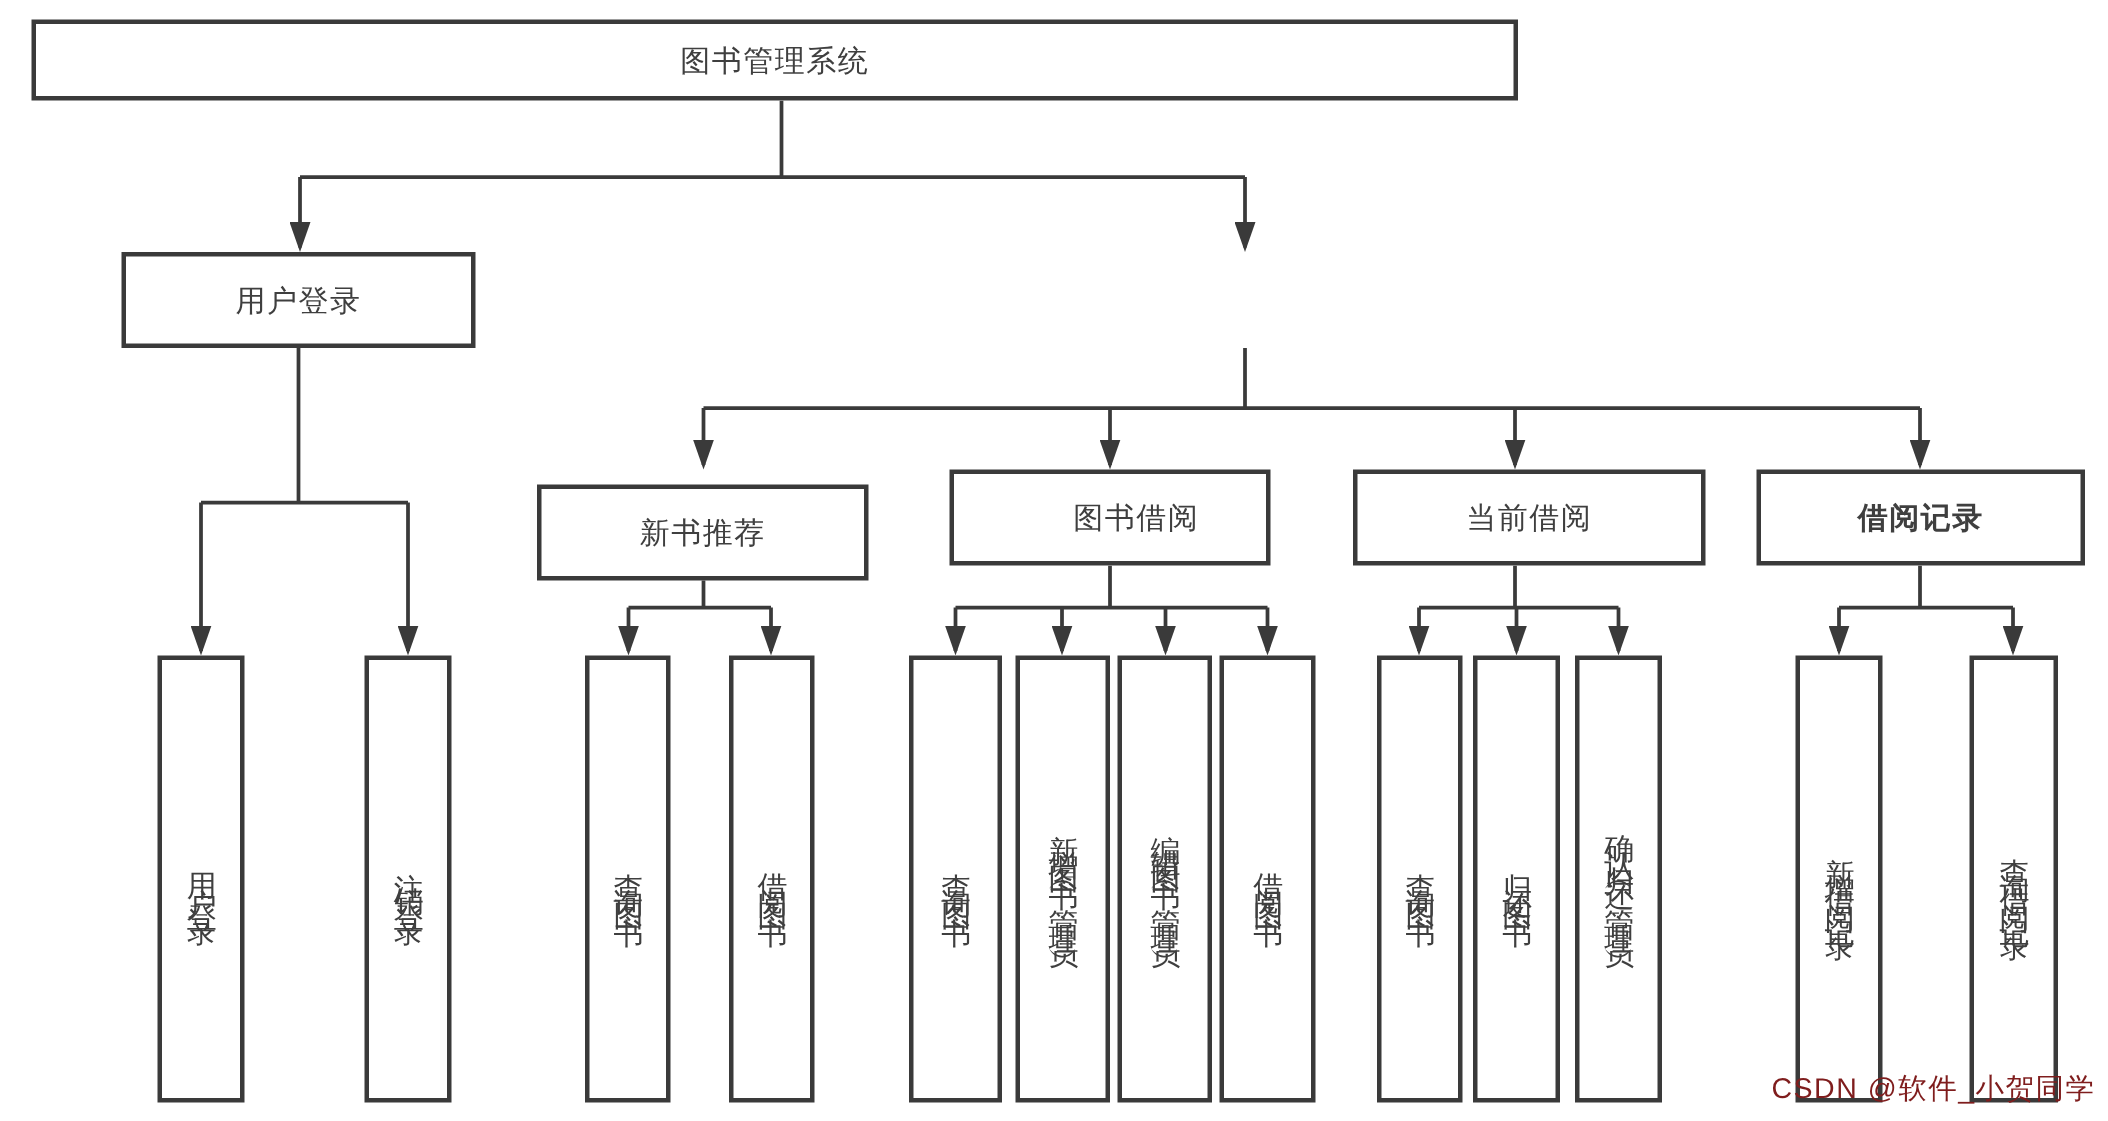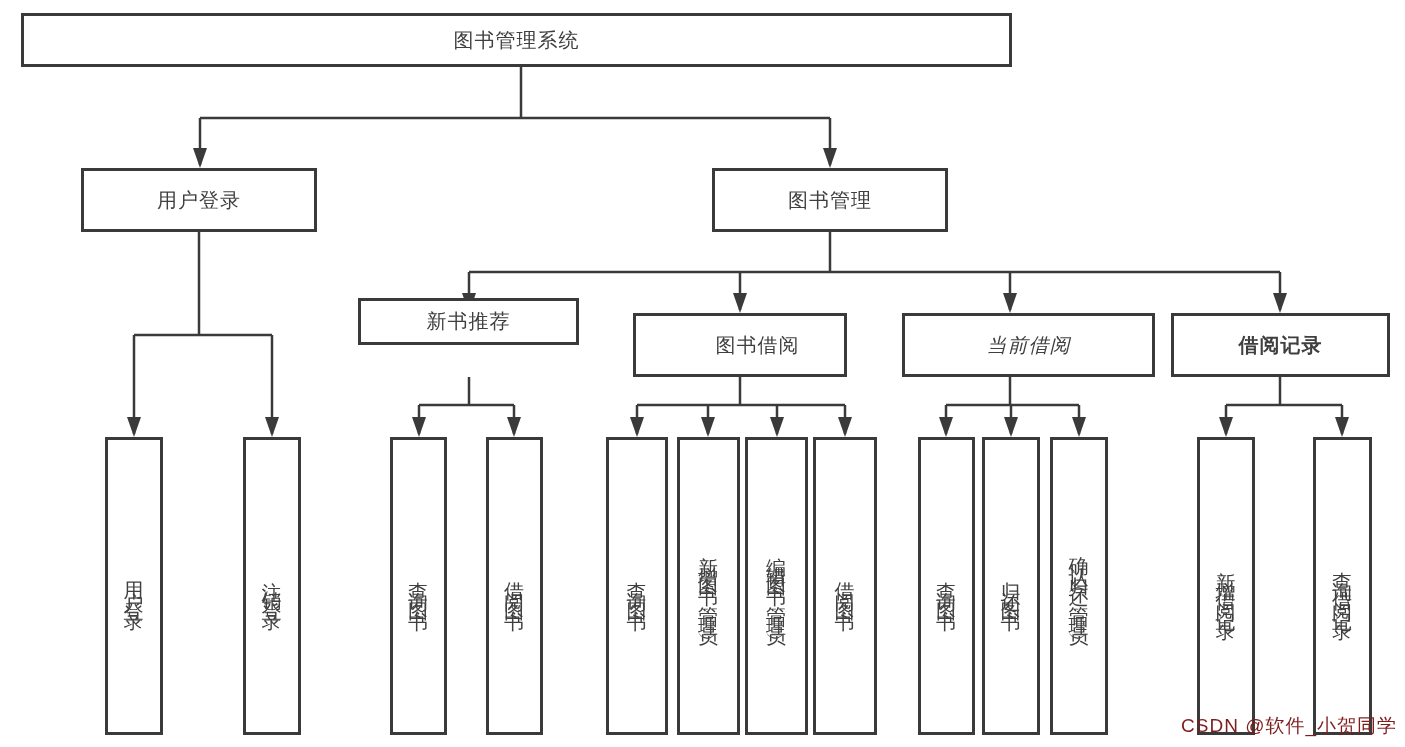--- a/index.html
+++ b/index.html
@@ -113,31 +113,28 @@
     </g>
   </svg>
 
   <div class="node hbox" style="left:21px; top:13px; width:991px; height:54px;">
     <span class="lbl">图书管理系统</span>
   </div>
 
   <div class="node hbox" style="left:81px; top:168px; width:236px; height:64px;">
     <span class="lbl">用户登录</span>
   </div>
-  <div class="node hbox" style="left:712px; top:168px; width:236px; height:64px;">
-    <span class="lbl">图书管理</span>
-  </div>
 
-  <div class="node hbox" style="left:358px; top:298px; width:221px; height:47px;">
+  <div class="node hbox" style="left:358px; top:323px; width:221px; height:64px;">
     <span class="lbl">新书推荐</span>
   </div>
   <div class="node hbox" style="left:633px; top:313px; width:214px; height:64px;padding-left:35px;">
     <span class="lbl">图书借阅</span>
   </div>
-  <div class="node hbox" style="left:902px; top:313px; width:253px; height:64px;font-style:italic;">
+  <div class="node hbox" style="left:902px; top:313px; width:235px; height:64px;">
     <span class="lbl">当前借阅</span>
   </div>
   <div class="node hbox" style="left:1171px; top:313px; width:219px; height:64px;font-weight:bold;">
     <span class="lbl">借阅记录</span>
   </div>
 
   <div class="node vbox" style="left:105px; top:437px; width:58px; height:298px;">
     <span class="vlbl">用户登录</span>
   </div>
   <div class="node vbox" style="left:243px; top:437px; width:58px; height:298px;">

